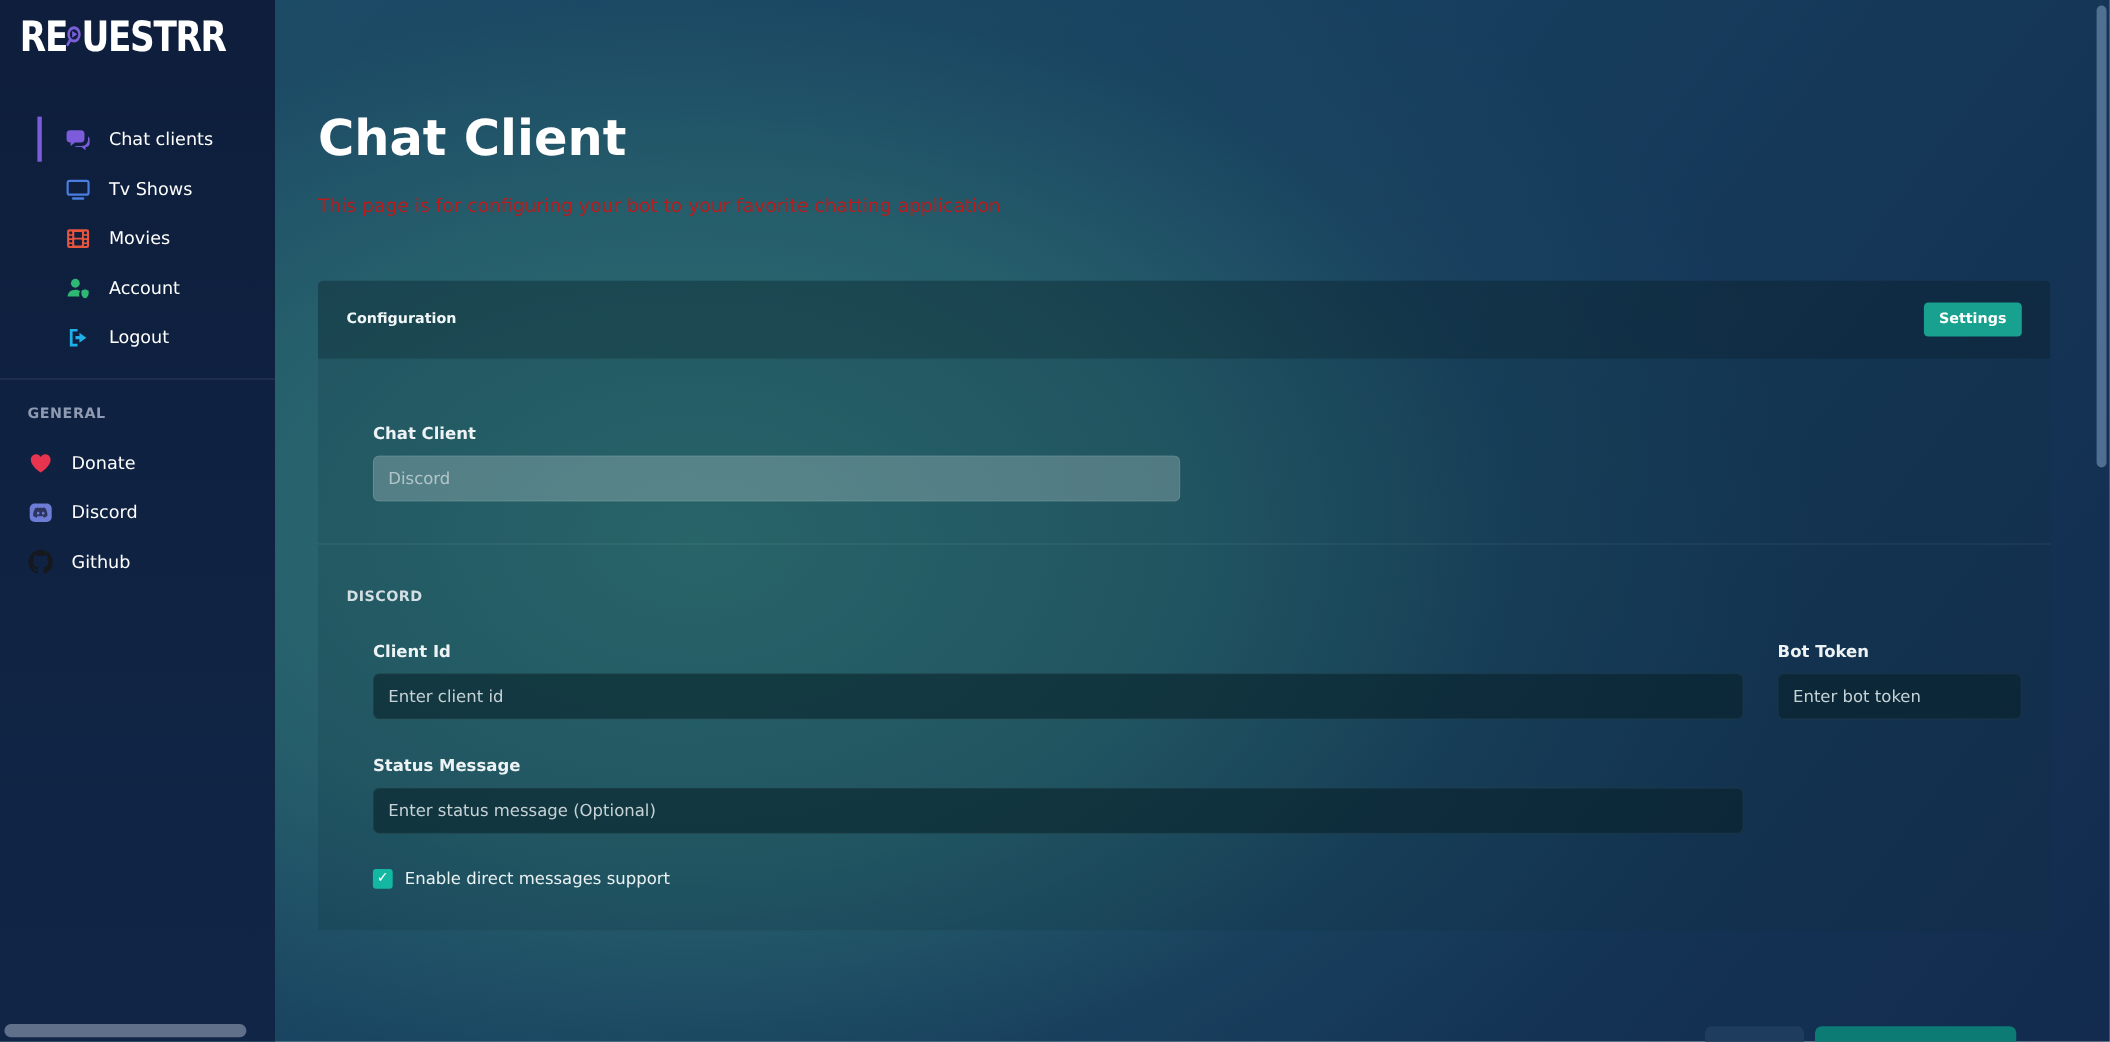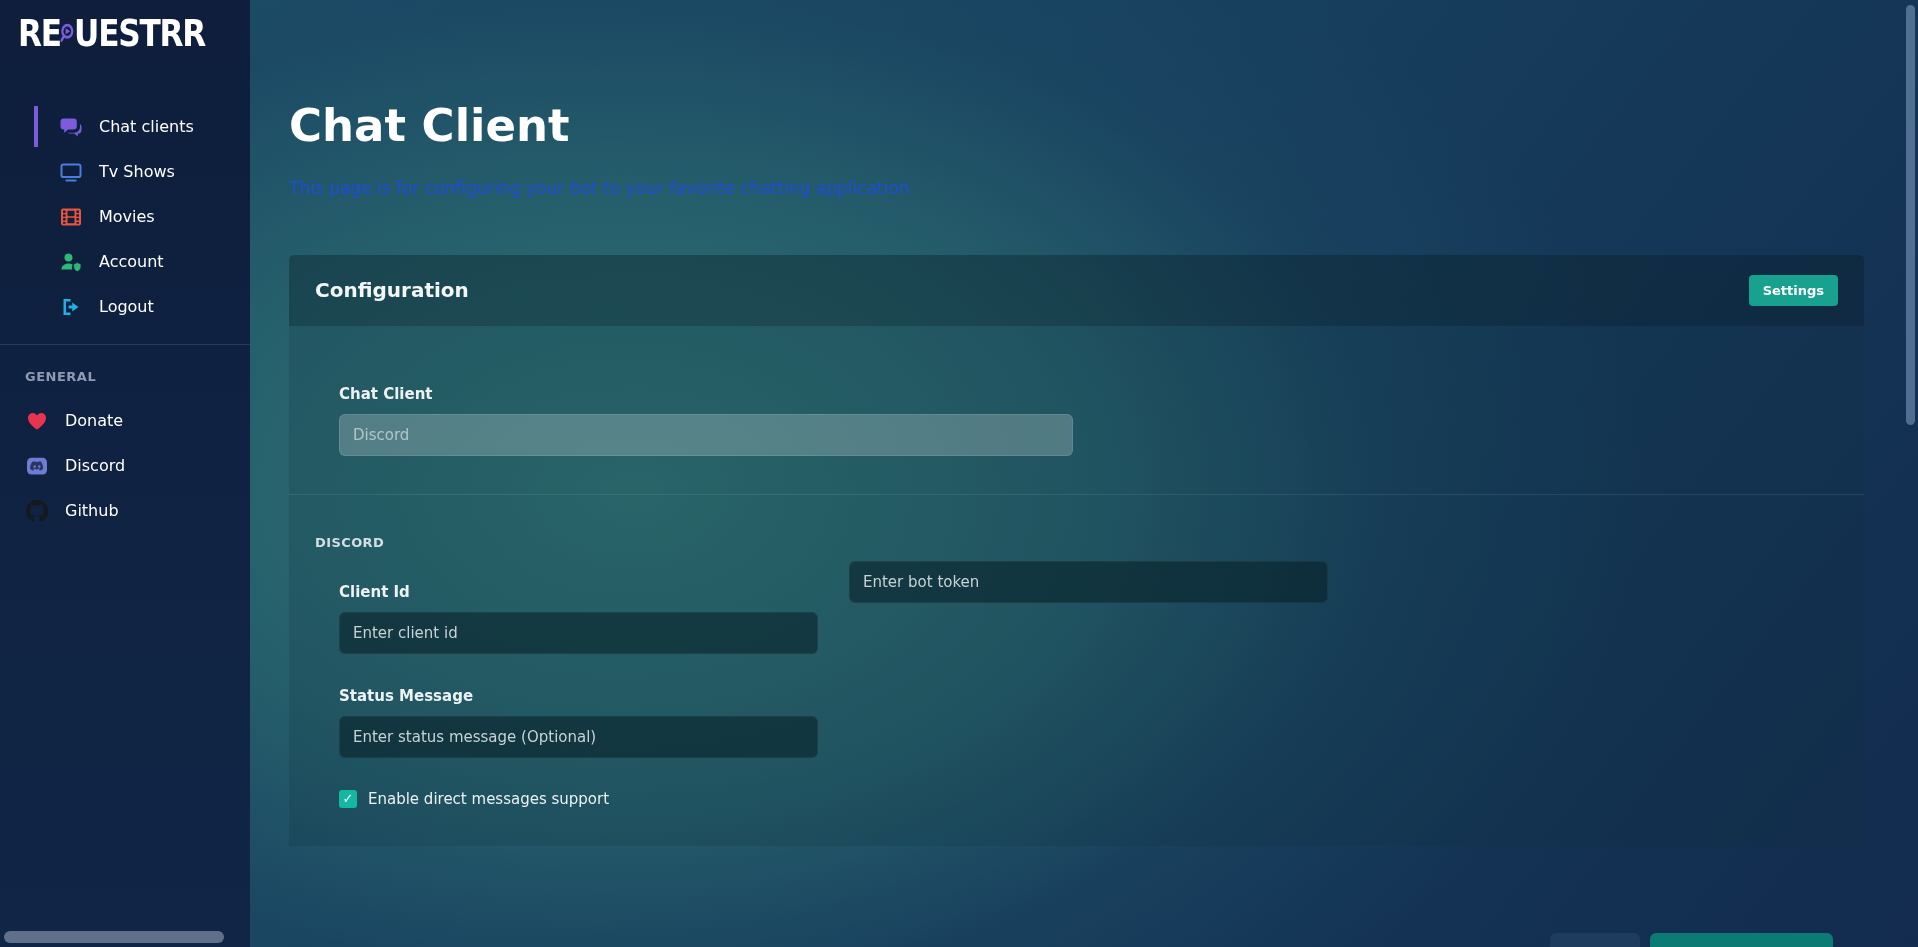--- a/index.html
+++ b/index.html
@@ -26,28 +26,28 @@
   .nav-item { height:45px; display:flex; align-items:center; padding-left:25px; color:#ffffff; font-size:16px; cursor:pointer; position:relative; }
   .nav-item.active::before { content:""; position:absolute; left:0; top:2px; bottom:2px; width:4px; background:#7c5cdb; }
   .nav-icon { width:24px; height:24px; margin-right:16px; display:flex; align-items:center; justify-content:center; flex:0 0 24px; }
   .sidebar-divider { margin-top:15px; border-top:1px solid rgba(255,255,255,0.12); }
   .support-header { padding:24px 0 0 25px; color:#8e9bb3; font-size:13px; font-weight:bold; letter-spacing:.5px; }
   .support-group { margin-top:14px; }
 
   
   .main { flex:1; position:relative; padding:0 54px 0 39px; }
   .page-title { margin:0; padding-top:100px; font-size:45px; font-weight:700; color:#ffffff; line-height:1.15; }
-  .page-description { margin:26px 0 0; font-size:17px; color:#1d4ed8; }
+  .page-description { margin:26px 0 0; font-size:17px; color:#b91c1c; }
 
   .panel { margin-top:57px; border-radius:5px 5px 0 0; overflow:hidden; }
   .panel-header {
     display:flex; align-items:center; justify-content:space-between;
     height:71px; padding:0 26px; background:rgba(7,28,36,0.38);
   }
-  .panel-title { font-size:20px; font-weight:bold; color:#f2f7f8; }
+  .panel-title { font-size:13px; font-weight:bold; color:#f2f7f8; }
   .settings-btn {
     background:#18a18e; color:#ffffff; border:none; border-radius:4px;
     font-size:13px; font-weight:bold; padding:8px 14px; cursor:pointer; font-family:inherit;
   }
   .panel-body { background:rgba(15,48,58,0.20); }
   .section { padding:26px 26px 38px; }
   .section + .section { border-top:1px solid rgba(255,255,255,0.09); padding-top:40px; }
   .section-title { font-size:13px; font-weight:bold; color:#d3dfe3; letter-spacing:.4px; }
   .fields { padding-left:24px; }
   .field-label { display:block; margin:33px 0 0; font-size:15px; font-weight:bold; color:#edf3f5; }
@@ -55,21 +55,21 @@
   .half { width:calc(50% - 15.5px); }
   .select-box {
     background:rgba(255,255,255,0.22); border:1px solid rgba(255,255,255,0.10);
     color:rgba(255,255,255,0.55); display:flex; align-items:center; padding:0 13px; font-size:15px; cursor:pointer;
   }
   .text-input {
     background:rgba(8,33,42,0.60); border:1px solid rgba(255,255,255,0.05);
     color:#e8f0f2; padding:0 13px; font-size:15px; font-family:inherit; display:block;
   }
   .text-input::placeholder { color:#c6d3d6; opacity:1; }
-  .grid2 { display:grid; grid-template-columns:1fr 1fr 1fr; column-gap:31px; }
+  .grid2 { display:grid; grid-template-columns:1fr; column-gap:31px; }
   .col1 { grid-column:1; }
   .col2 { grid-column:2; }
   .checkbox-row { display:flex; align-items:center; margin-top:32px; cursor:pointer; }
   .checkbox { width:18px; height:18px; border-radius:3px; background:#14b8a2; color:#ffffff; font-size:13px; font-weight:bold; display:flex; align-items:center; justify-content:center; margin-right:11px; line-height:1; }
   .checkbox-label { font-size:15px; color:#eaf2f4; }
 
   
   .footer-btn { position:absolute; top:933px; height:40px; border:none; border-radius:6px; cursor:pointer; z-index:4; }
   .footer-btn.secondary { left:1550px; width:90px; background:#1e3c5e; }
   .footer-btn.primary { left:1650px; width:183px; background:#0c7b73; }
@@ -223,20 +223,21 @@
         </div>
 
         <div class="section">
           <div class="section-title">DISCORD</div>
           <div class="fields grid2">
             <div class="col1">
               <label class="field-label">Client Id</label>
               <input class="control text-input" type="text" placeholder="Enter client id" style="">
             </div>
             <div class="col2">
+              <label class="field-label">Bot Token</label>
               <input class="control text-input" type="text" placeholder="Enter bot token" style="">
             </div>
             <div class="col1">
               <label class="field-label">Status Message</label>
               <input class="control text-input" type="text" placeholder="Enter status message (Optional)" style="">
             </div>
             <div class="col1 checkbox-row">
               <span class="checkbox">✓</span>
               <span class="checkbox-label">Enable direct messages support</span>
             </div>

